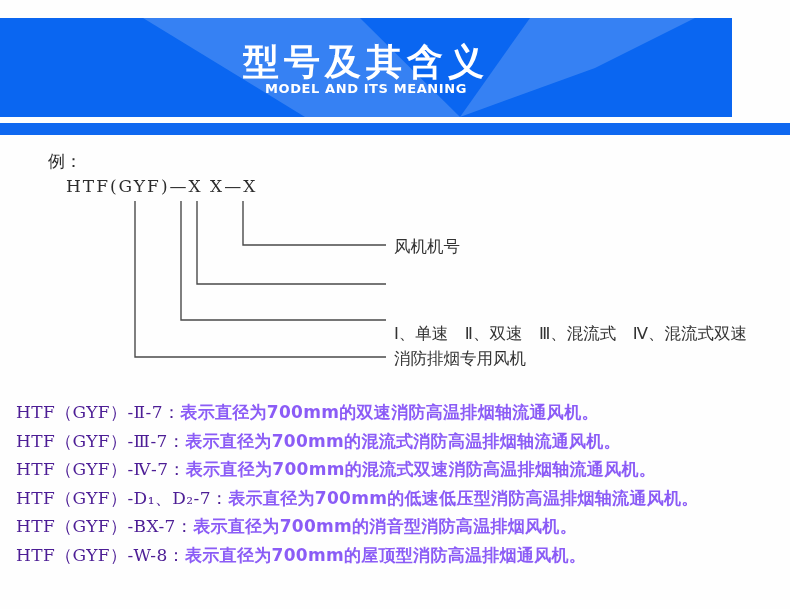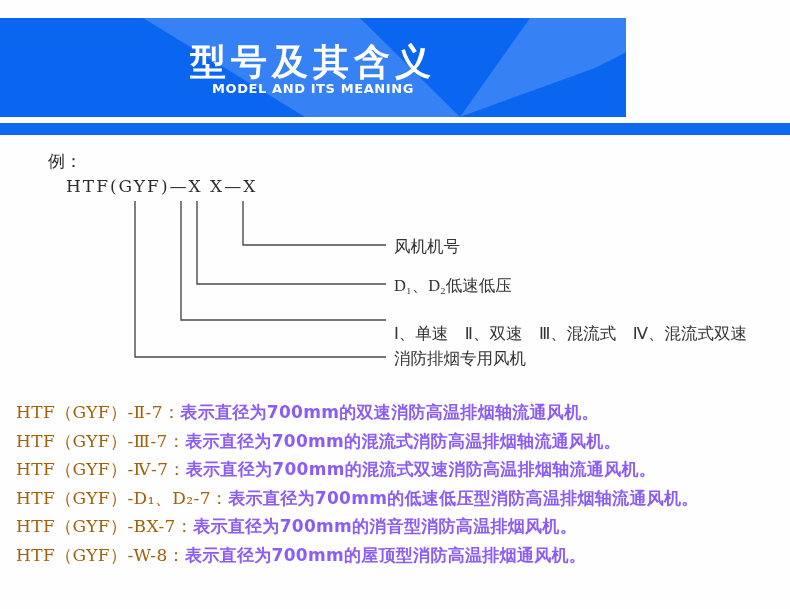--- a/index.html
+++ b/index.html
@@ -12,21 +12,21 @@
   }
   *{margin:0;padding:0;box-sizing:border-box;}
   html,body{background:#fff;}
   body{font-family:"DejaVu Sans",sans-serif;}
   .page{
     position:relative;width:790px;height:609px;background:var(--page-bg);
     overflow:hidden;
   }
   
   .banner{
-    position:absolute;left:0;top:18px;width:626px;height:99px;
+    position:absolute;left:0;top:18px;width:732px;height:99px;
     background:var(--banner-blue);overflow:hidden;text-align:center;color:#fff;
   }
   .wedge{position:absolute;inset:0;background:var(--banner-light);}
   .wedge.left{clip-path:polygon(143px 0,360px 0,460px 99px,305px 99px);}
   .wedge.right{clip-path:polygon(530px 0,695px 0,595px 50px,460px 99px);}
   .banner-title{
     position:relative;z-index:2;margin-top:24px;
     font-size:36px;line-height:40px;font-weight:bold;letter-spacing:5px;
   }
   .banner-subtitle{
@@ -54,21 +54,21 @@
     font-family:Liberation Serif, serif;font-size:16.5px;white-space:pre;color:#333;
   }
   .diag-label.l0{top:101px;}
   .diag-label.l1{top:140px;}
   .diag-label.l2{top:188px;}
   .diag-label.l3{top:213px;}
   
   .model-list{position:absolute;left:16px;top:263px;width:770px;}
   .model-row{font-size:17px;line-height:28.5px;white-space:nowrap;}
   .model-code{
-    font-family:"DejaVu Serif",serif;font-weight:400;color:#a16207;letter-spacing:0.4px;
+    font-family:"DejaVu Serif",serif;font-weight:400;color:#4c1d95;letter-spacing:0.4px;
   }
   .model-meaning{
     font-family:"DejaVu Sans",sans-serif;font-weight:700;color:#8b5cf6;letter-spacing:0.3px;
   }
 </style>
 </head>
 <body>
 
 <div class="page">
 
@@ -85,21 +85,20 @@
     <div class="diagram">
       <svg width="790" height="262" viewBox="0 0 790 262" fill="none" stroke="#4a4a4a" stroke-width="1.4">
         <path d="M243,66 V110 H386"></path>
         <path d="M197,66 V149 H386"></path>
         <path d="M181,66 V185 H386"></path>
         <path d="M135,66 V222 H386"></path>
       </svg>
       <div class="example-label">例：</div>
       <div class="formula">HTF(GYF)—X X—X</div>
       <div class="diag-label l0">风机机号</div>
-      <div class="diag-label l1">D₁、D₂低速低压</div>
       <div class="diag-label l2">Ⅰ、单速　Ⅱ、双速　Ⅲ、混流式　Ⅳ、混流式双速</div>
       <div class="diag-label l3">消防排烟专用风机</div>
     </div>
 
     <div class="model-list">
       <div class="model-row">
         <span class="model-code">HTF（GYF）-Ⅱ-7：</span><span class="model-meaning">表示直径为700mm的双速消防高温排烟轴流通风机。</span>
       </div>
       <div class="model-row">
         <span class="model-code">HTF（GYF）-Ⅲ-7：</span><span class="model-meaning">表示直径为700mm的混流式消防高温排烟轴流通风机。</span>

